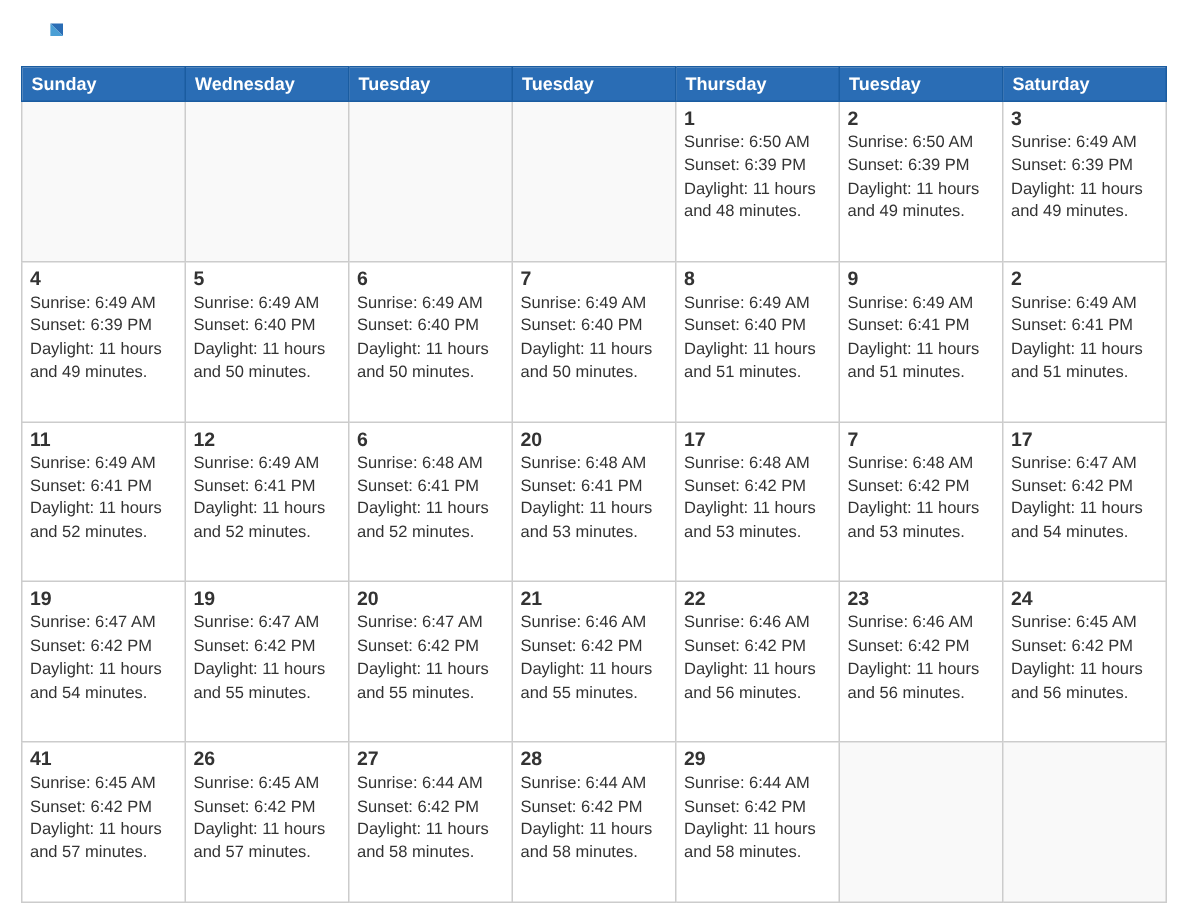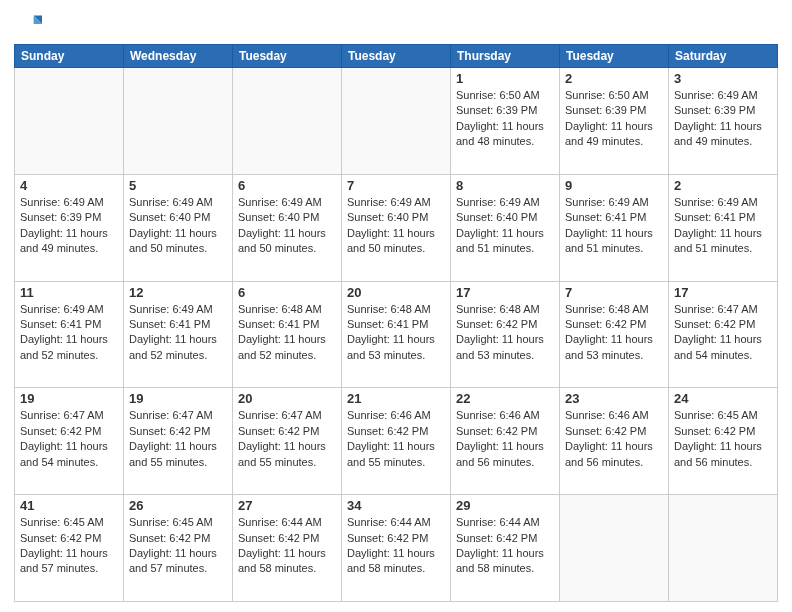--- a/index.html
+++ b/index.html
@@ -297,21 +297,21 @@
 Sunset: 6:42 PM
 Daylight: 11 hours and 57 minutes.</div>
           </td>
           <td>
             <span class="day-number">27</span>
             <div class="day-info">Sunrise: 6:44 AM
 Sunset: 6:42 PM
 Daylight: 11 hours and 58 minutes.</div>
           </td>
           <td>
-            <span class="day-number">34</span>
+            <span class="day-number">28</span>
             <div class="day-info">Sunrise: 6:44 AM
 Sunset: 6:42 PM
 Daylight: 11 hours and 58 minutes.</div>
           </td>
           <td>
             <span class="day-number">29</span>
             <div class="day-info">Sunrise: 6:44 AM
 Sunset: 6:42 PM
 Daylight: 11 hours and 58 minutes.</div>
           </td>

